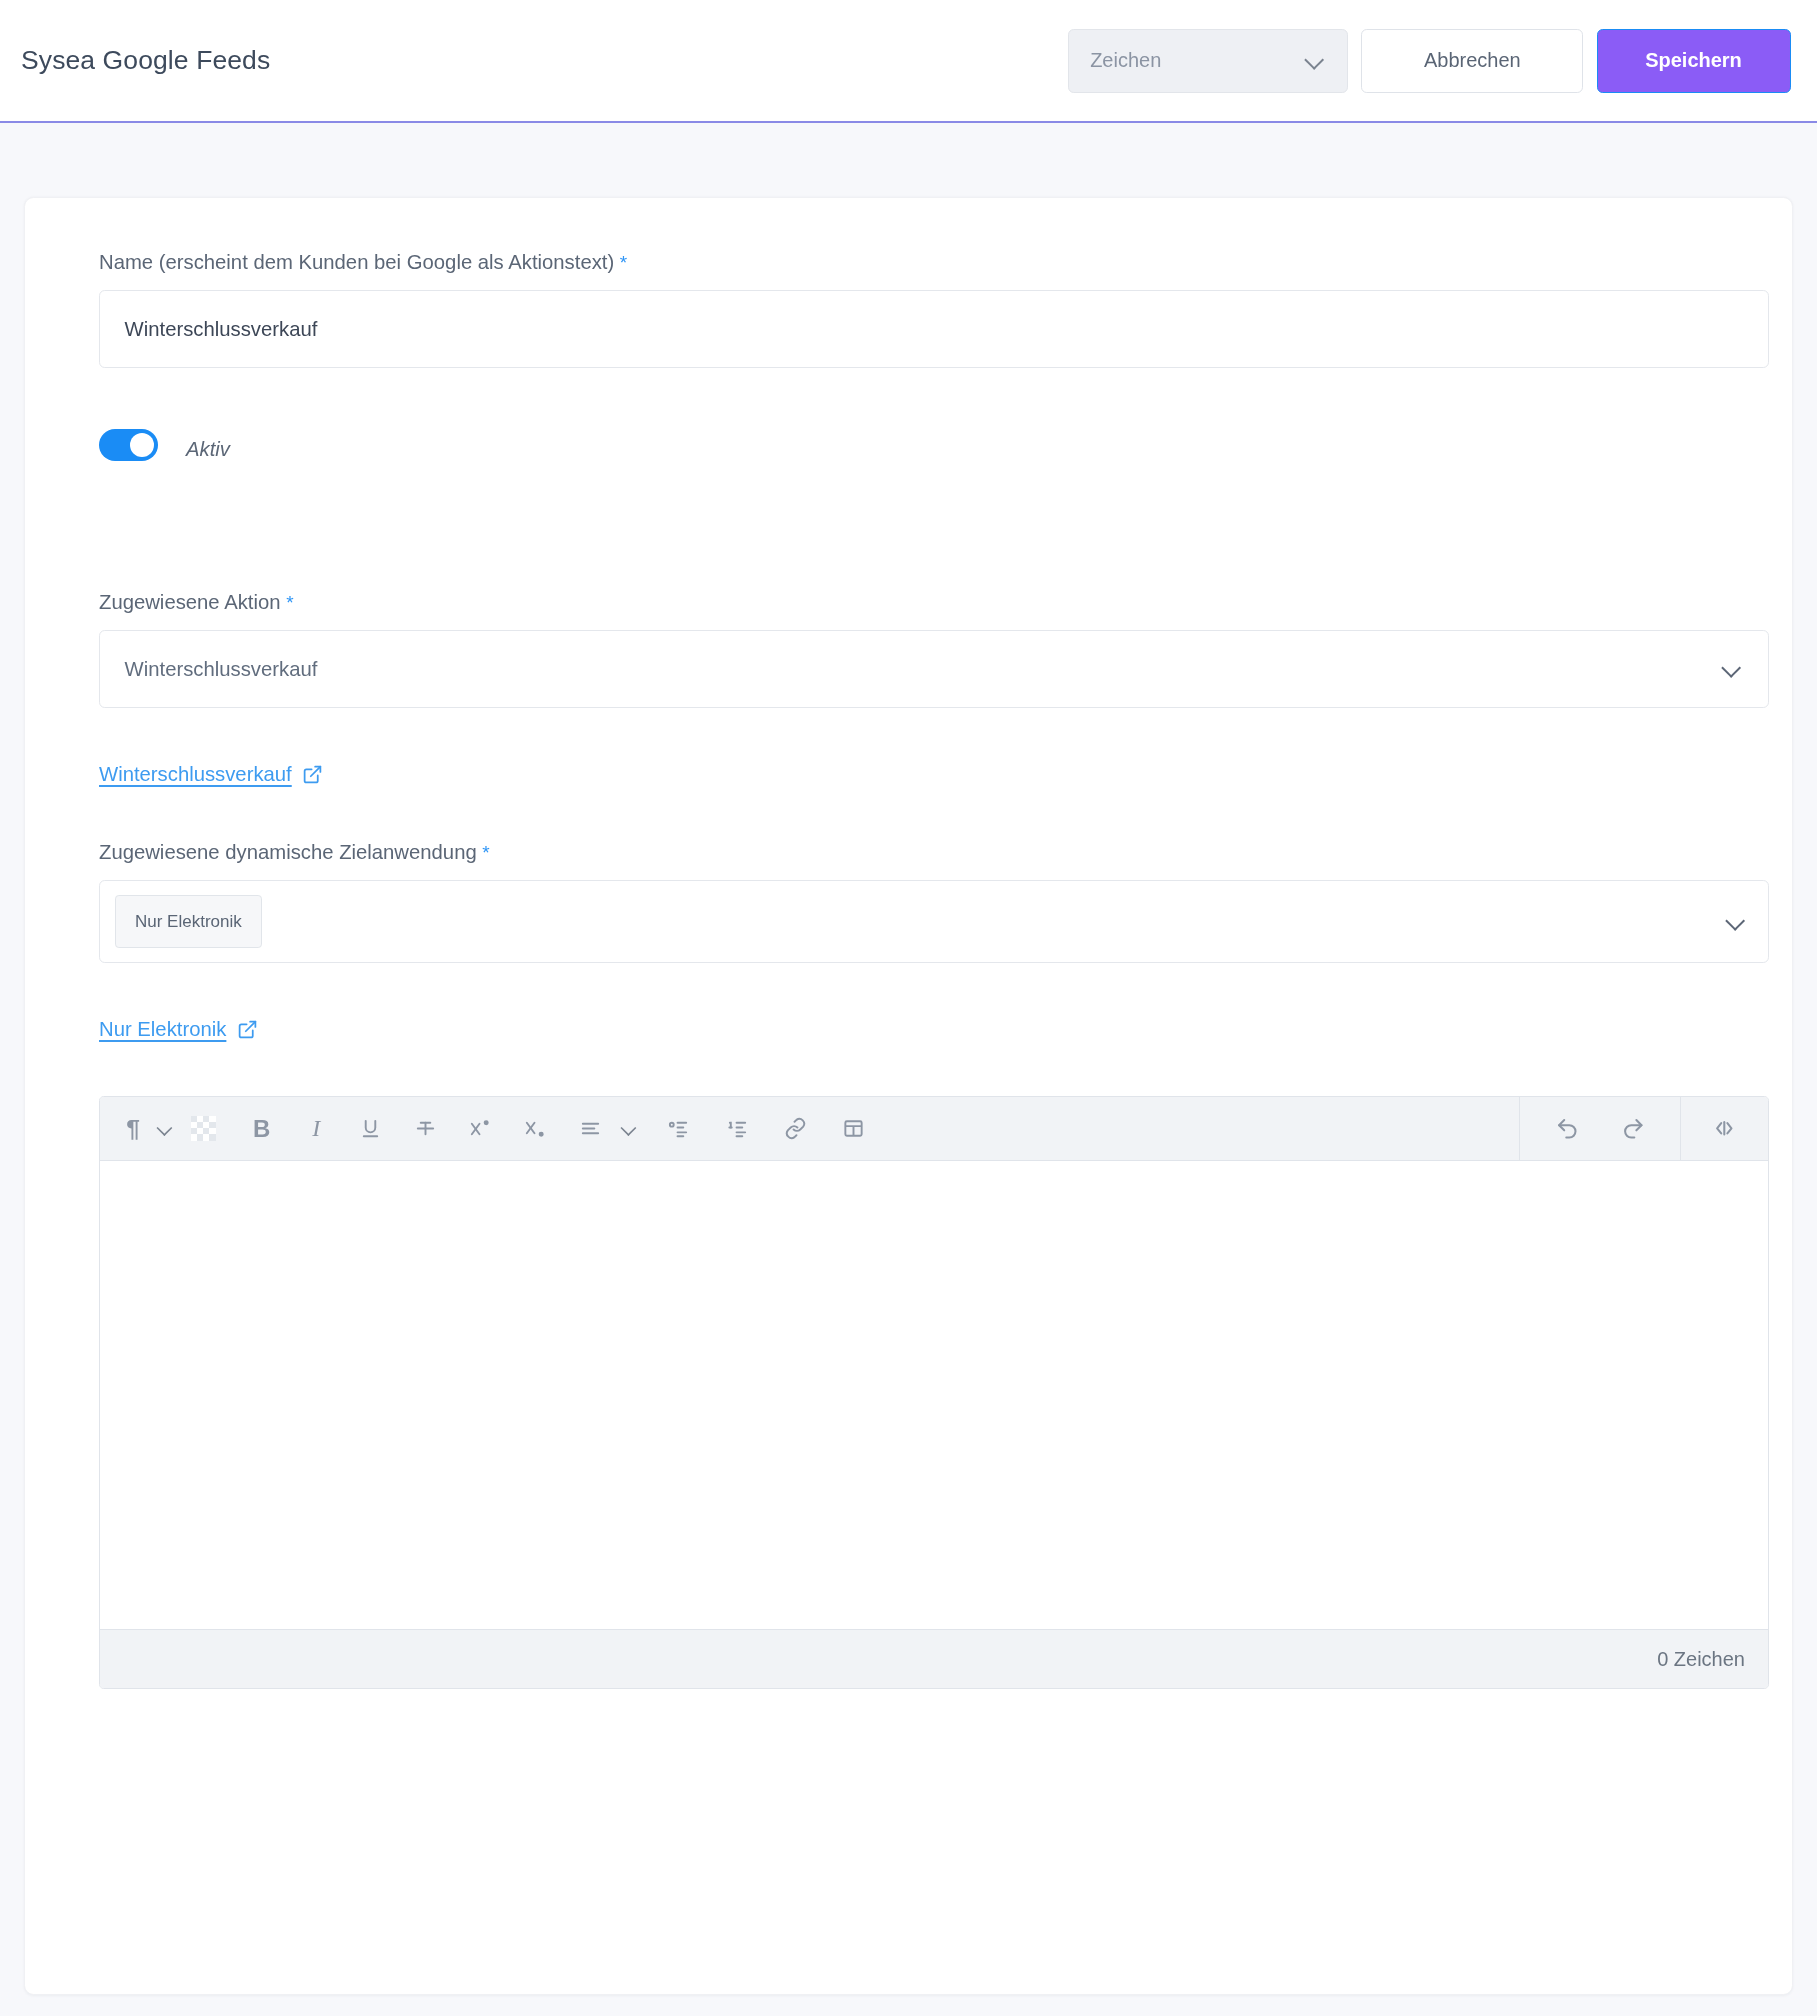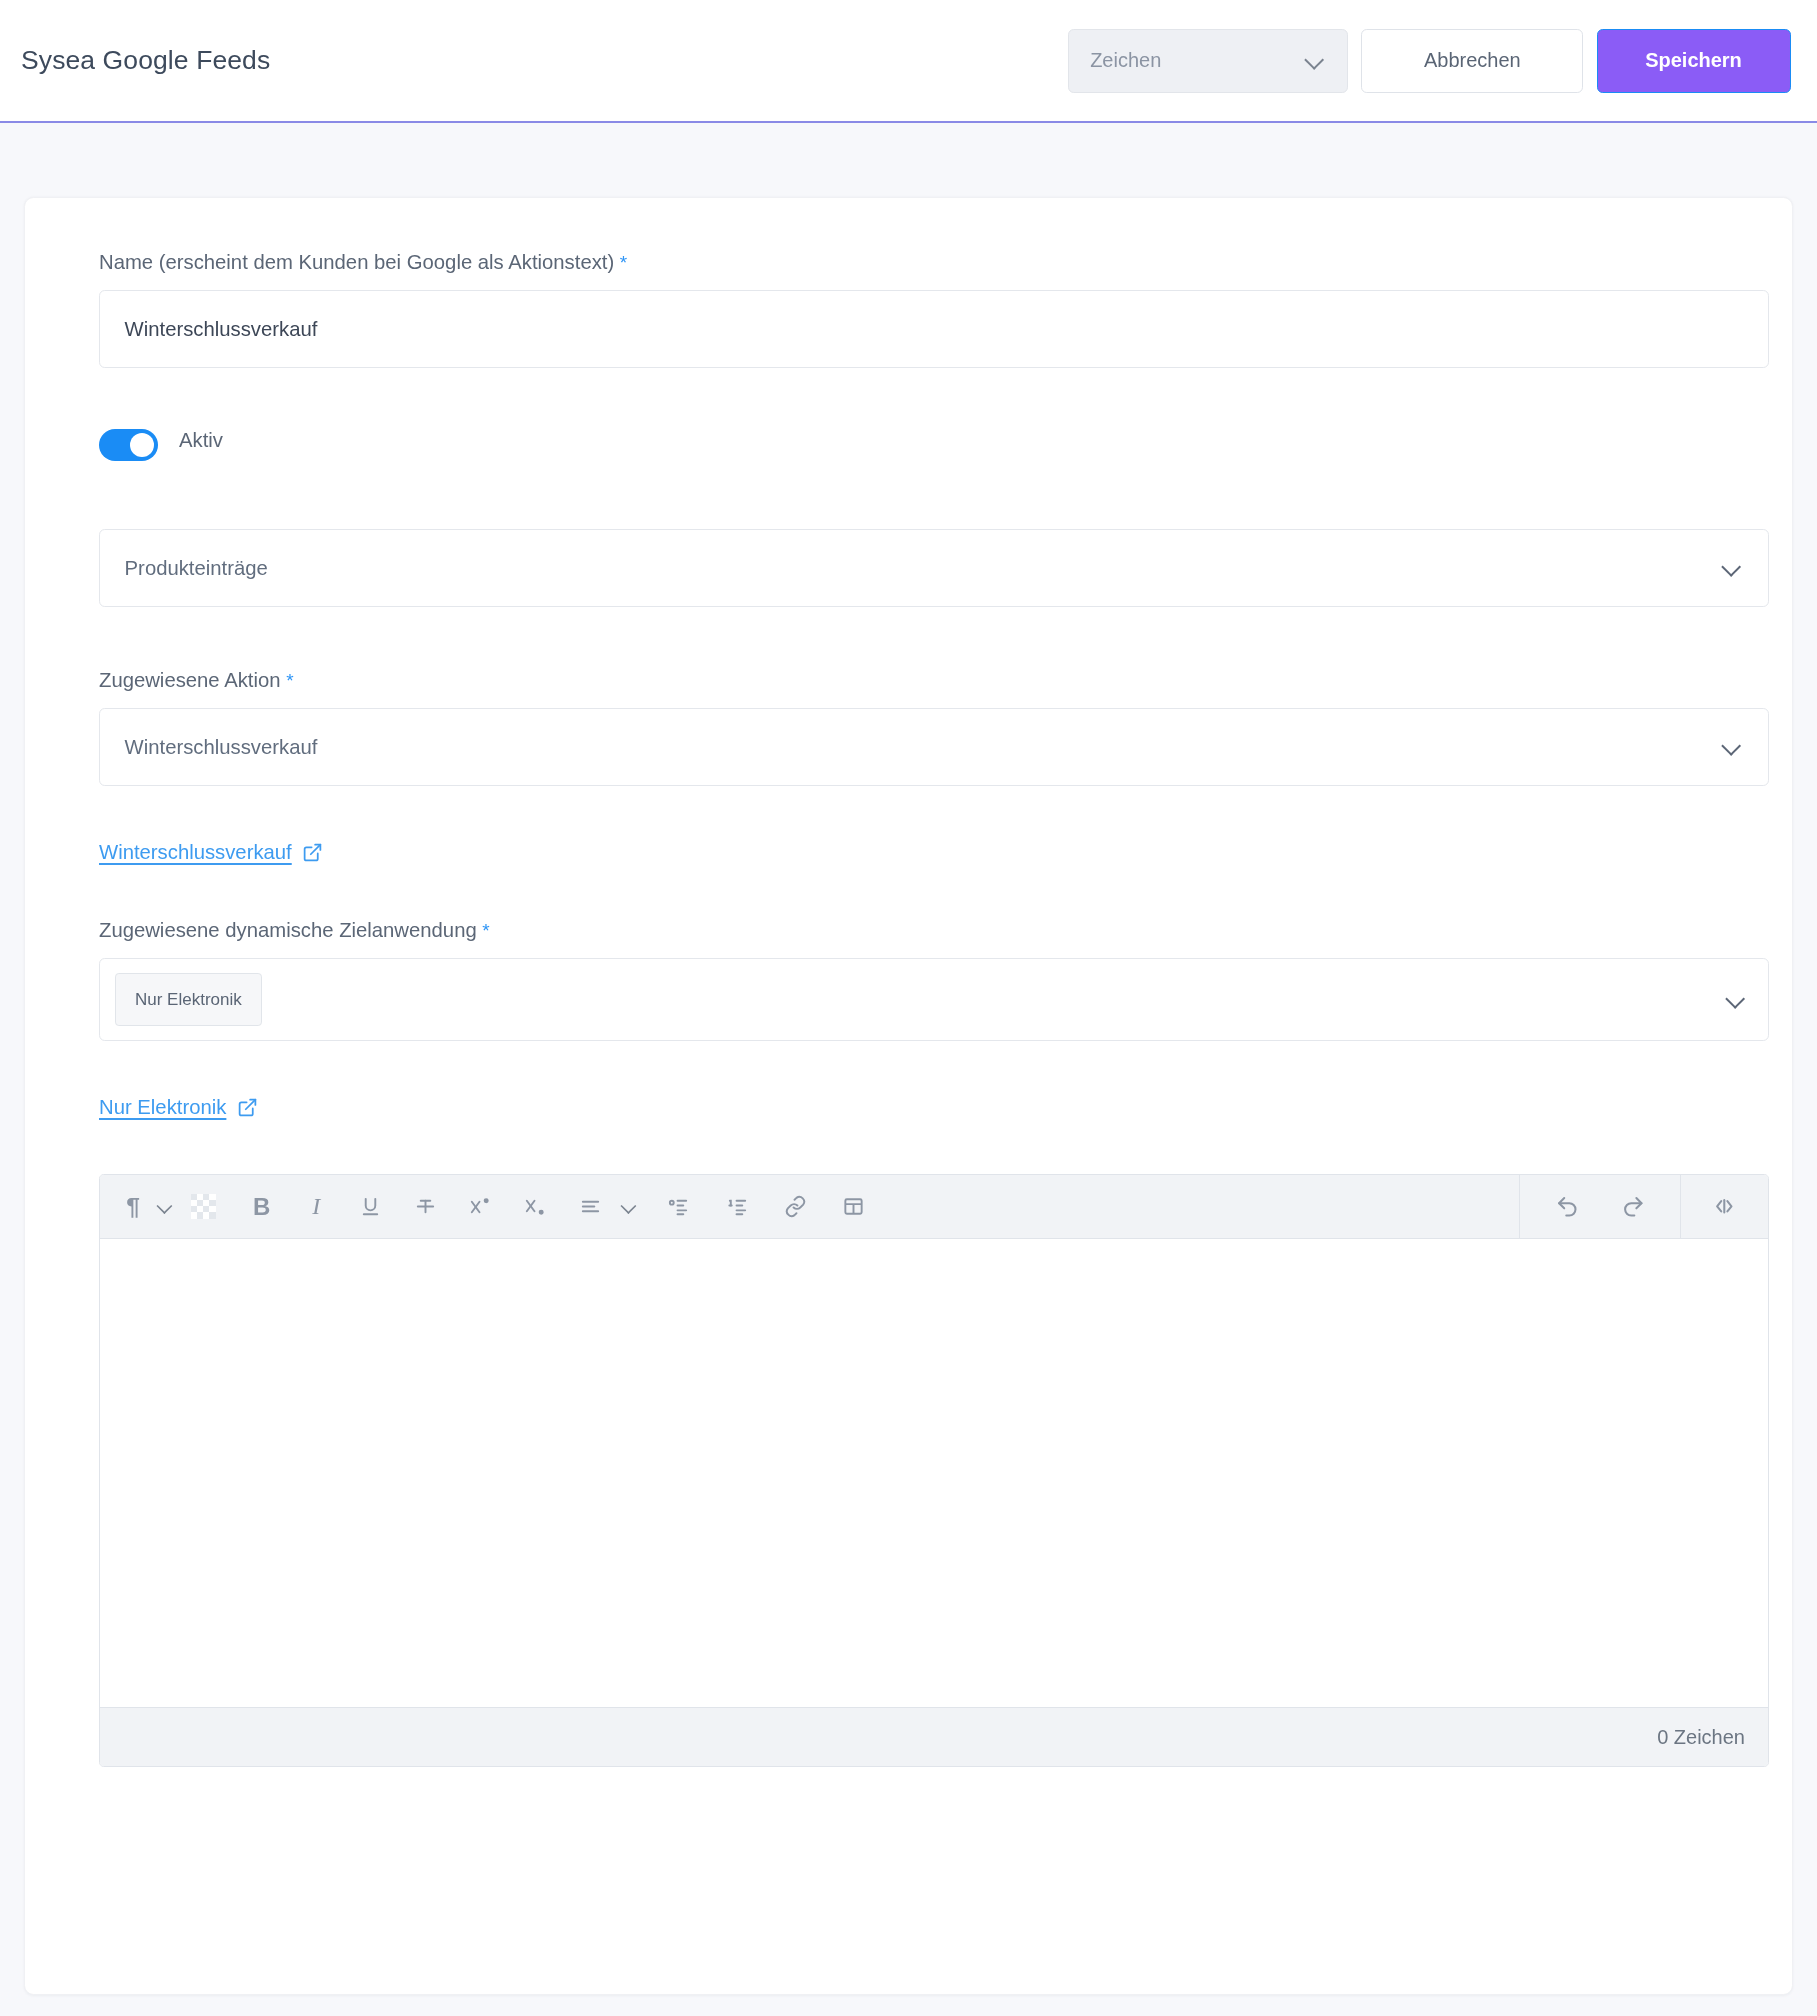--- a/index.html
+++ b/index.html
@@ -151,23 +151,24 @@
     transform: rotate(45deg);
   }
   .chev.light::before {
     border-right-color: #7a838f;
     border-bottom-color: #7a838f;
   }
 
   
   .toggle-row {
     display: flex;
-    align-items: flex-start;
-    gap: 21px;
+    align-items: flex-end;
+    gap: 28px;
     margin: 61px 0 0 0;
+    font-style: italic;
   }
   .toggle {
     width: 59px; height: 32px;
     background: #1a8cf5;
     border-radius: 16px;
     position: relative;
     cursor: pointer;
     flex: none;
   }
   .toggle .knob {
@@ -278,24 +279,20 @@
       <div class="toggle">
         <div class="knob"></div>
       </div>
       <span class="toggle-label">Aktiv</span>
     </div>
 
     <div class="gap-lg"></div>
 
     
     <div class="field">
-      <div class="select-box">
-        <span>Produkteinträge</span>
-        <span class="chev"></span>
-      </div>
     </div>
 
     <div class="gap-md"></div>
 
     
     <div class="field">
       <label class="field-label"><span>Zugewiesene Aktion</span> <span class="req">*</span></label>
       <div class="select-box">
         <span>Winterschlussverkauf</span>
         <span class="chev"></span>

